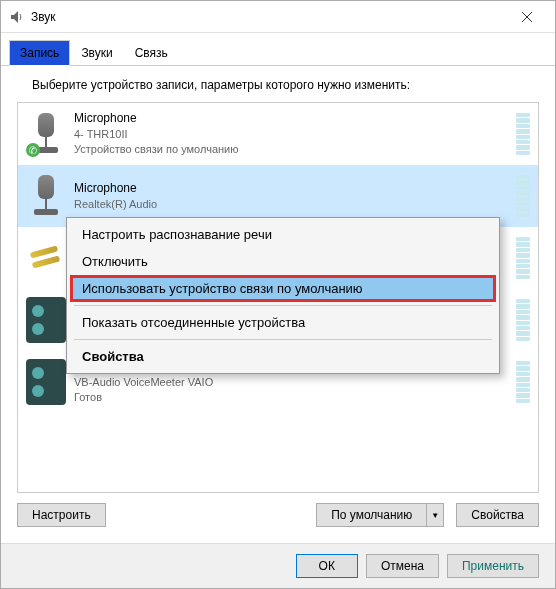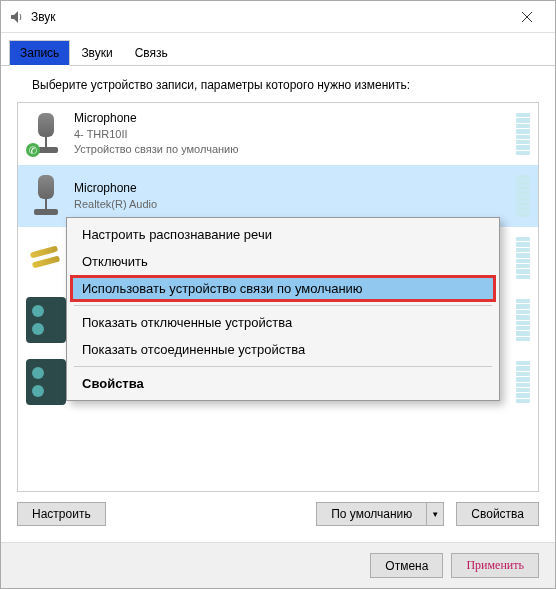--- a/index.html
+++ b/index.html
@@ -48,21 +48,21 @@
 
 .context-menu { position: absolute; left: 48px; top: 114px; width: 434px; background: #f5f5f5; border: 1px solid #999; box-shadow: 4px 4px 8px rgba(0,0,0,0.25); padding: 3px; z-index: 10; }
 .menu-item { padding: 6px 12px; cursor: pointer; font-size: 13px; }
 .menu-item.highlighted { background: #90c8f0; border: 3px solid #e03030; padding: 3px 9px; }
 .menu-sep { height: 1px; background: #ccc; margin: 3px 4px; }
 .menu-item.bold { font-weight: 700; }
 
 .bottom-bar { display: flex; gap: 12px; padding: 10px 0 4px 0; align-items: center; }
 .btn { border: 1px solid #adadad; background: #e1e1e1; padding: 4px 14px; cursor: pointer; font-size: 12px; }
 .btn.primary { border-color: #0078d7; background: #e1e1e1; padding: 4px 22px; }
-.btn.disabled { color: #be185d; font-family: Liberation Serif, serif; }
+.btn.disabled { color: #0f766e; }
 .btn-split { display: flex; }
 .btn-split .btn { border-right: none; }
 .btn-split .btn-drop { border: 1px solid #adadad; background: #e1e1e1; width: 18px; display: flex; align-items: center; justify-content: center; }
 .chev { font-size: 8px; }
 
 .dialog-footer { border-top: 1px solid #ddd; padding: 10px 16px; display: flex; justify-content: flex-end; gap: 8px; background: #f0f0f0; }
 .spacer { flex: 1; }
 </style>
 </head>
 <body>
@@ -198,21 +198,20 @@
             <div class="vu-seg"></div>
             <div class="vu-seg"></div>
         </div>
       </div>
 
       <div class="context-menu">
         <div class="menu-item">Настроить распознавание речи</div>
         <div class="menu-item">Отключить</div>
         <div class="menu-item highlighted">Использовать устройство связи по умолчанию</div>
         <div class="menu-sep"></div>
-        <div class="menu-item">Показать отключенные устройства</div>
         <div class="menu-item">Показать отсоединенные устройства</div>
         <div class="menu-sep"></div>
         <div class="menu-item bold">Свойства</div>
       </div>
 
     </div>
 
     <div class="bottom-bar">
       <button class="btn">Настроить</button>
       <div class="spacer"></div>
@@ -221,17 +220,18 @@
         <div class="btn-drop">
             <span class="chev">▼</span>
           </div>
       </div>
       <button class="btn">Свойства</button>
     </div>
 
   </div>
 
   <div class="dialog-footer">
+    <button class="btn primary">ОК</button>
     <button class="btn">Отмена</button>
     <button class="btn disabled">Применить</button>
   </div>
 
 </div>
 
 </body></html>

